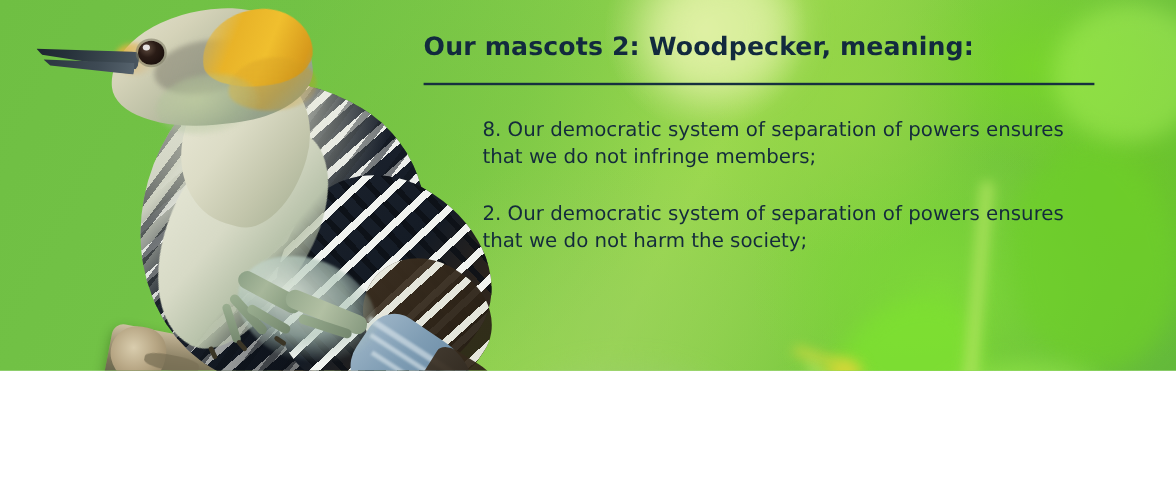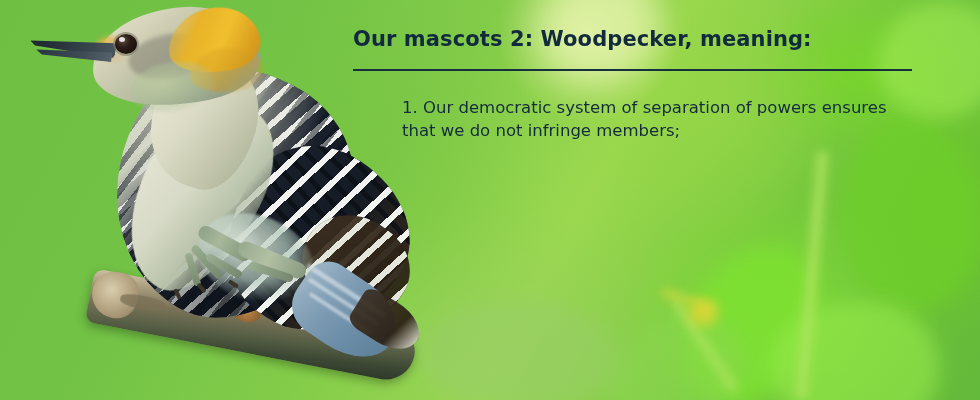--- a/index.html
+++ b/index.html
@@ -1,21 +1,21 @@
 <!DOCTYPE html>
 <html><head>
 <meta charset="utf-8">
 <title>Our mascots 2: Woodpecker</title>
 <style>
   html,body{margin:0;padding:0;background:#fff;}
   body{font-family:"DejaVu Sans","Liberation Sans",sans-serif;}
 
   .banner{
     position:relative;
-    width:980px;height:400px;
+    width:980px;height:309px;
     overflow:hidden;
     background:#6cc043;
   }
 
   
   .bg-base{
     position:absolute;inset:0;
     background:
       radial-gradient(circle at 60% 8%,  rgba(224,240,160,.85) 0%, rgba(224,240,160,0) 13%),
       radial-gradient(circle at 72% 26%, rgba(150,214,70,.75) 0%, rgba(150,214,70,0) 18%),
@@ -348,16 +348,17 @@
     <div class="beak-base"></div>
     <div class="beak"></div>
     <div class="beak-low"></div>
     <div class="eye"></div>
     <div class="eye-glint"></div>
   </div>
 
   <div class="content">
     <div class="title">Our mascots 2: Woodpecker, meaning:</div>
     <div class="rule"></div>
-    <div class="para p1">1. Our democratic system of separation of powers ensures that we do not infringe members;</div>
+    <div class="para p1">8. Our democratic system of separation of powers ensures that we do not infringe members;</div>
+    <div class="para p2">2. Our democratic system of separation of powers ensures that we do not harm the society;</div>
   </div>
 
 </div>
 
 </body></html>

